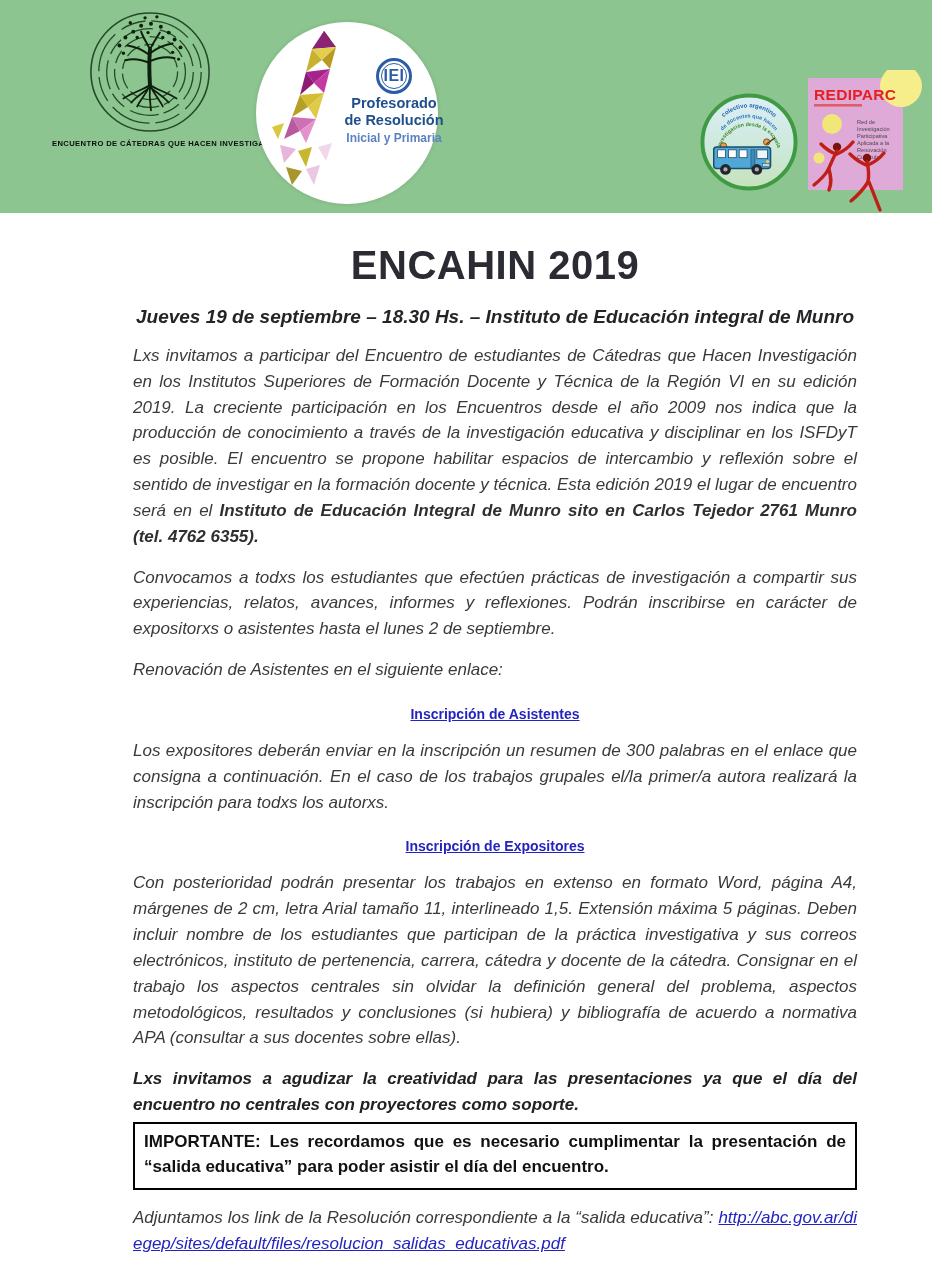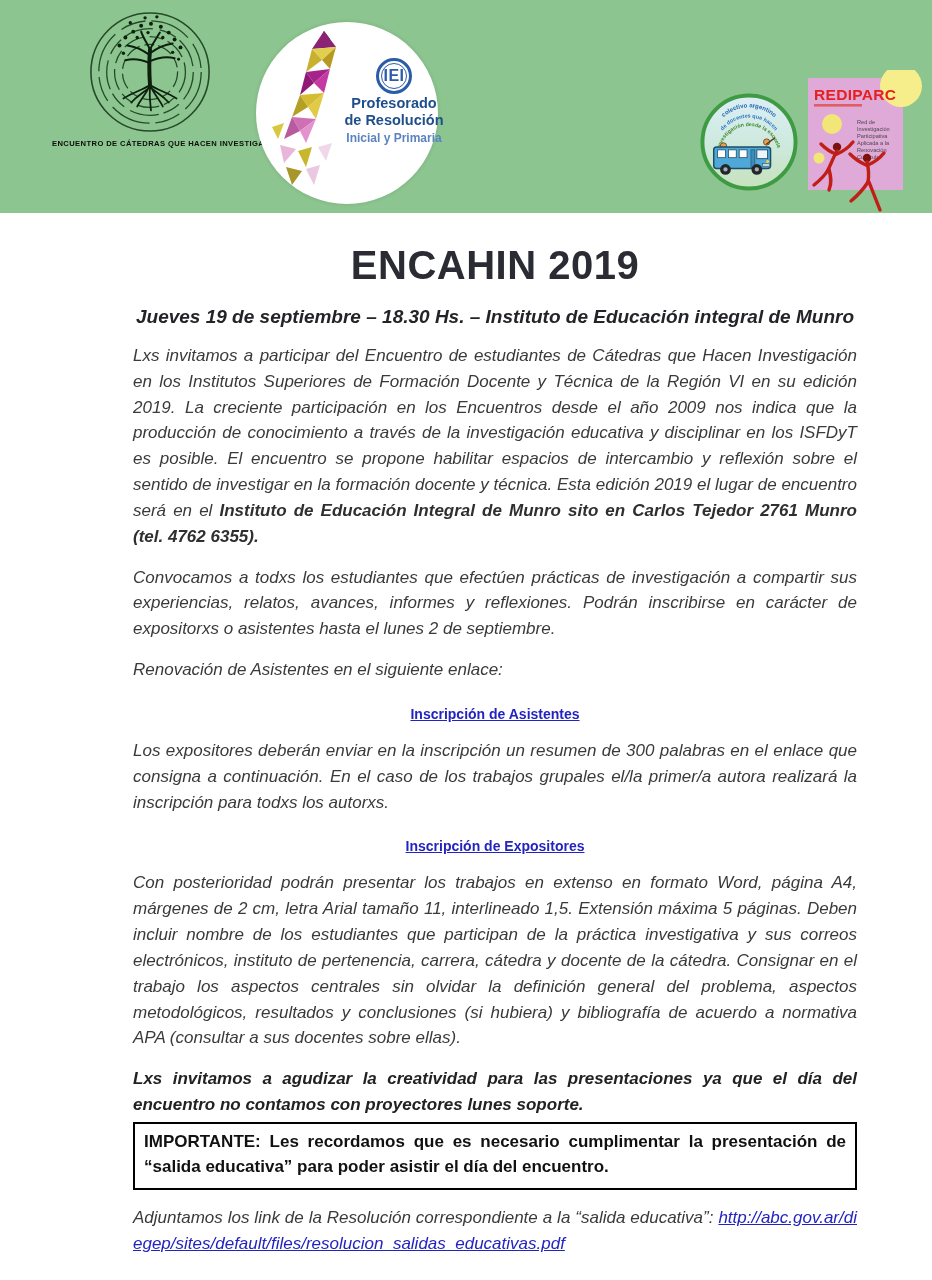--- a/index.html
+++ b/index.html
@@ -272,21 +272,21 @@
     </div>
 
     <p class="body-text">Los expositores deberán enviar en la inscripción un resumen de 300 palabras en el enlace que consigna a continuación. En el caso de los trabajos grupales el/la primer/a autora realizará la inscripción para todxs los autorxs.</p>
 
     <div class="center-link-row">
       <a class="center-link">Inscripción de Expositores</a>
     </div>
 
     <p class="body-text">Con posterioridad podrán presentar los trabajos en extenso en formato Word, página A4, márgenes de 2 cm, letra Arial tamaño 11, interlineado 1,5. Extensión máxima 5 páginas. Deben incluir nombre de los estudiantes que participan de la práctica investigativa y sus correos electrónicos, instituto de pertenencia, carrera, cátedra y docente de la cátedra. Consignar en el trabajo los aspectos centrales sin olvidar la definición general del problema, aspectos metodológicos, resultados y conclusiones (si hubiera) y bibliografía de acuerdo a normativa APA (consultar a sus docentes sobre ellas).</p>
 
-    <p class="body-text bold-italic">Lxs invitamos a agudizar la creatividad para las presentaciones ya que el día del encuentro no contamos con proyectores lunes soporte.</p>
+    <p class="body-text bold-italic">Lxs invitamos a agudizar la creatividad para las presentaciones ya que el día del encuentro no centrales con proyectores como soporte.</p>
 
     <div class="important-box">
       <span>IMPORTANTE: Les recordamos que es necesario cumplimentar la presentación de “salida educativa” para poder asistir el día del encuentro.</span>
     </div>
 
     <p class="body-text"><span>Adjuntamos los link de la Resolución correspondiente a la “salida educativa”:</span>
       <a class="doc-url">http://abc.gov.ar/diegep/sites/default/files/resolucion_salidas_educativas.pdf</a></p>
 
   </div>
 </div>

